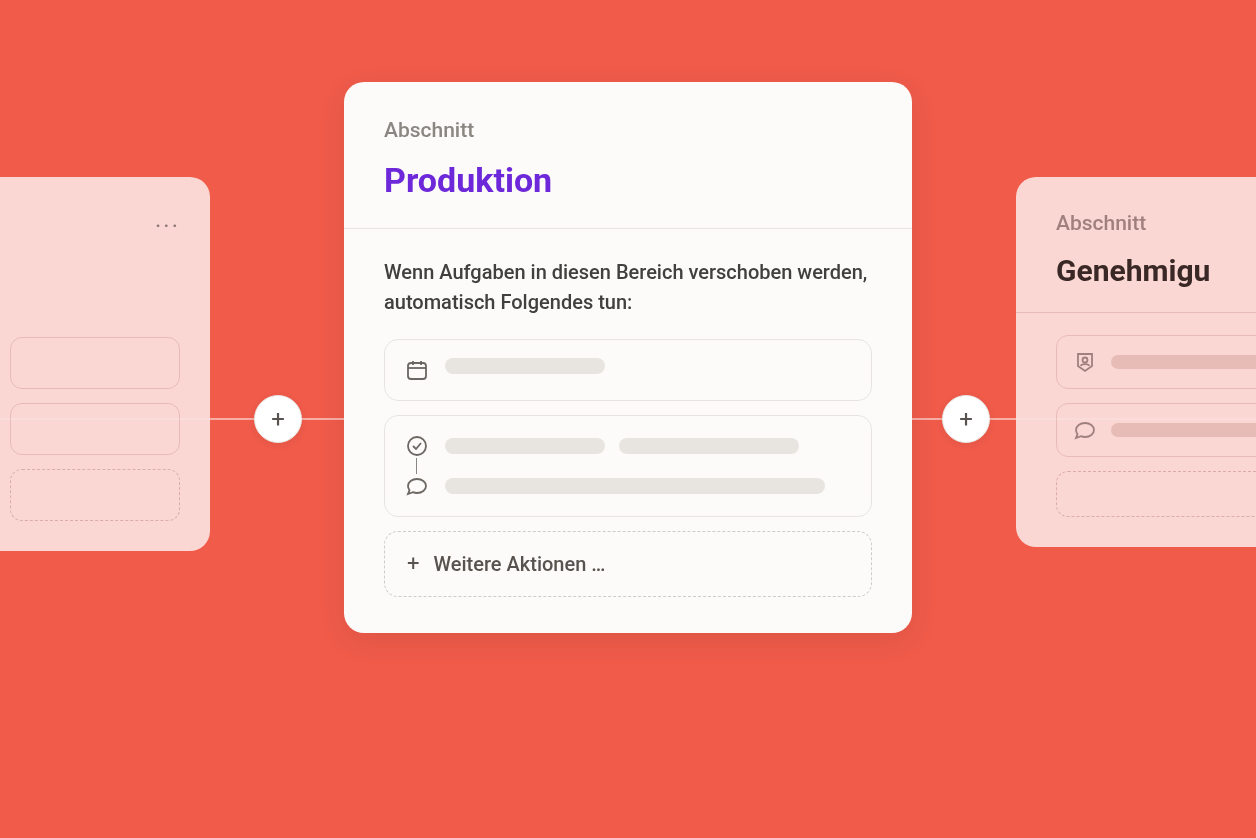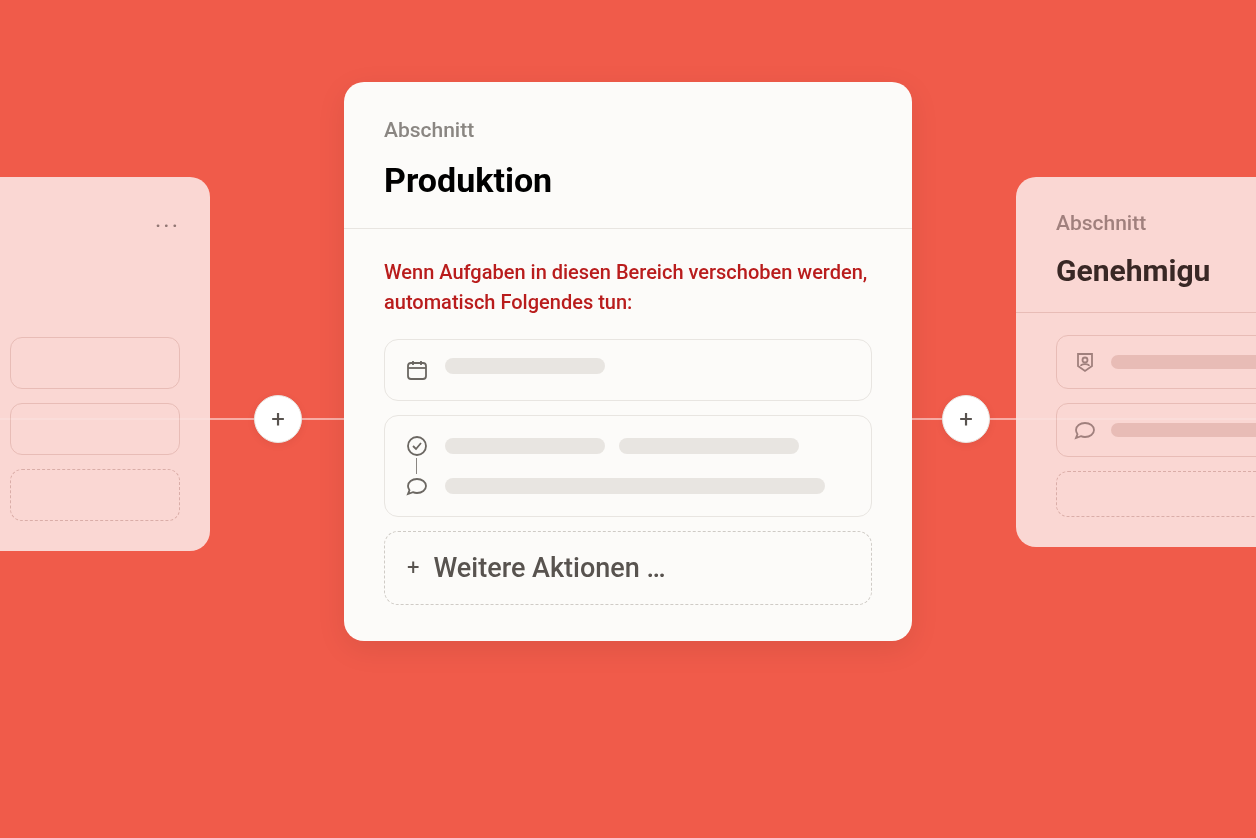--- a/index.html
+++ b/index.html
@@ -91,35 +91,35 @@
     .section-label {
       font-size: 21px;
       color: #8a8682;
       font-weight: 500;
       margin-bottom: 18px;
     }
     
     .section-title {
       font-size: 34px;
       font-weight: 700;
-      color: #000000;
+      color: #6d28d9;
     }
     
     .card-divider {
       height: 1px;
       background: #e8e5e1;
     }
     
     .card-body {
       padding: 28px 40px 36px 40px;
     }
     
     .description {
       font-size: 20px;
-      color: #b91c1c;
+      color: #404040;
       line-height: 1.5;
       font-weight: 500;
       margin-bottom: 22px;
     }
     
     .action-box {
       border: 1.5px solid #e8e5e1;
       border-radius: 14px;
       padding: 18px 20px;
       margin-bottom: 14px;
@@ -201,21 +201,21 @@
     }
     
     .add-actions-box .plus {
       font-size: 22px;
       color: #58534f;
       font-weight: 400;
       line-height: 1;
     }
     
     .add-actions-box .label {
-      font-size: 27px;
+      font-size: 20px;
       color: #58534f;
       font-weight: 500;
     }
     
     
     .card-right {
       position: absolute;
       right: -130px;
       top: 177px;
       width: 370px;

